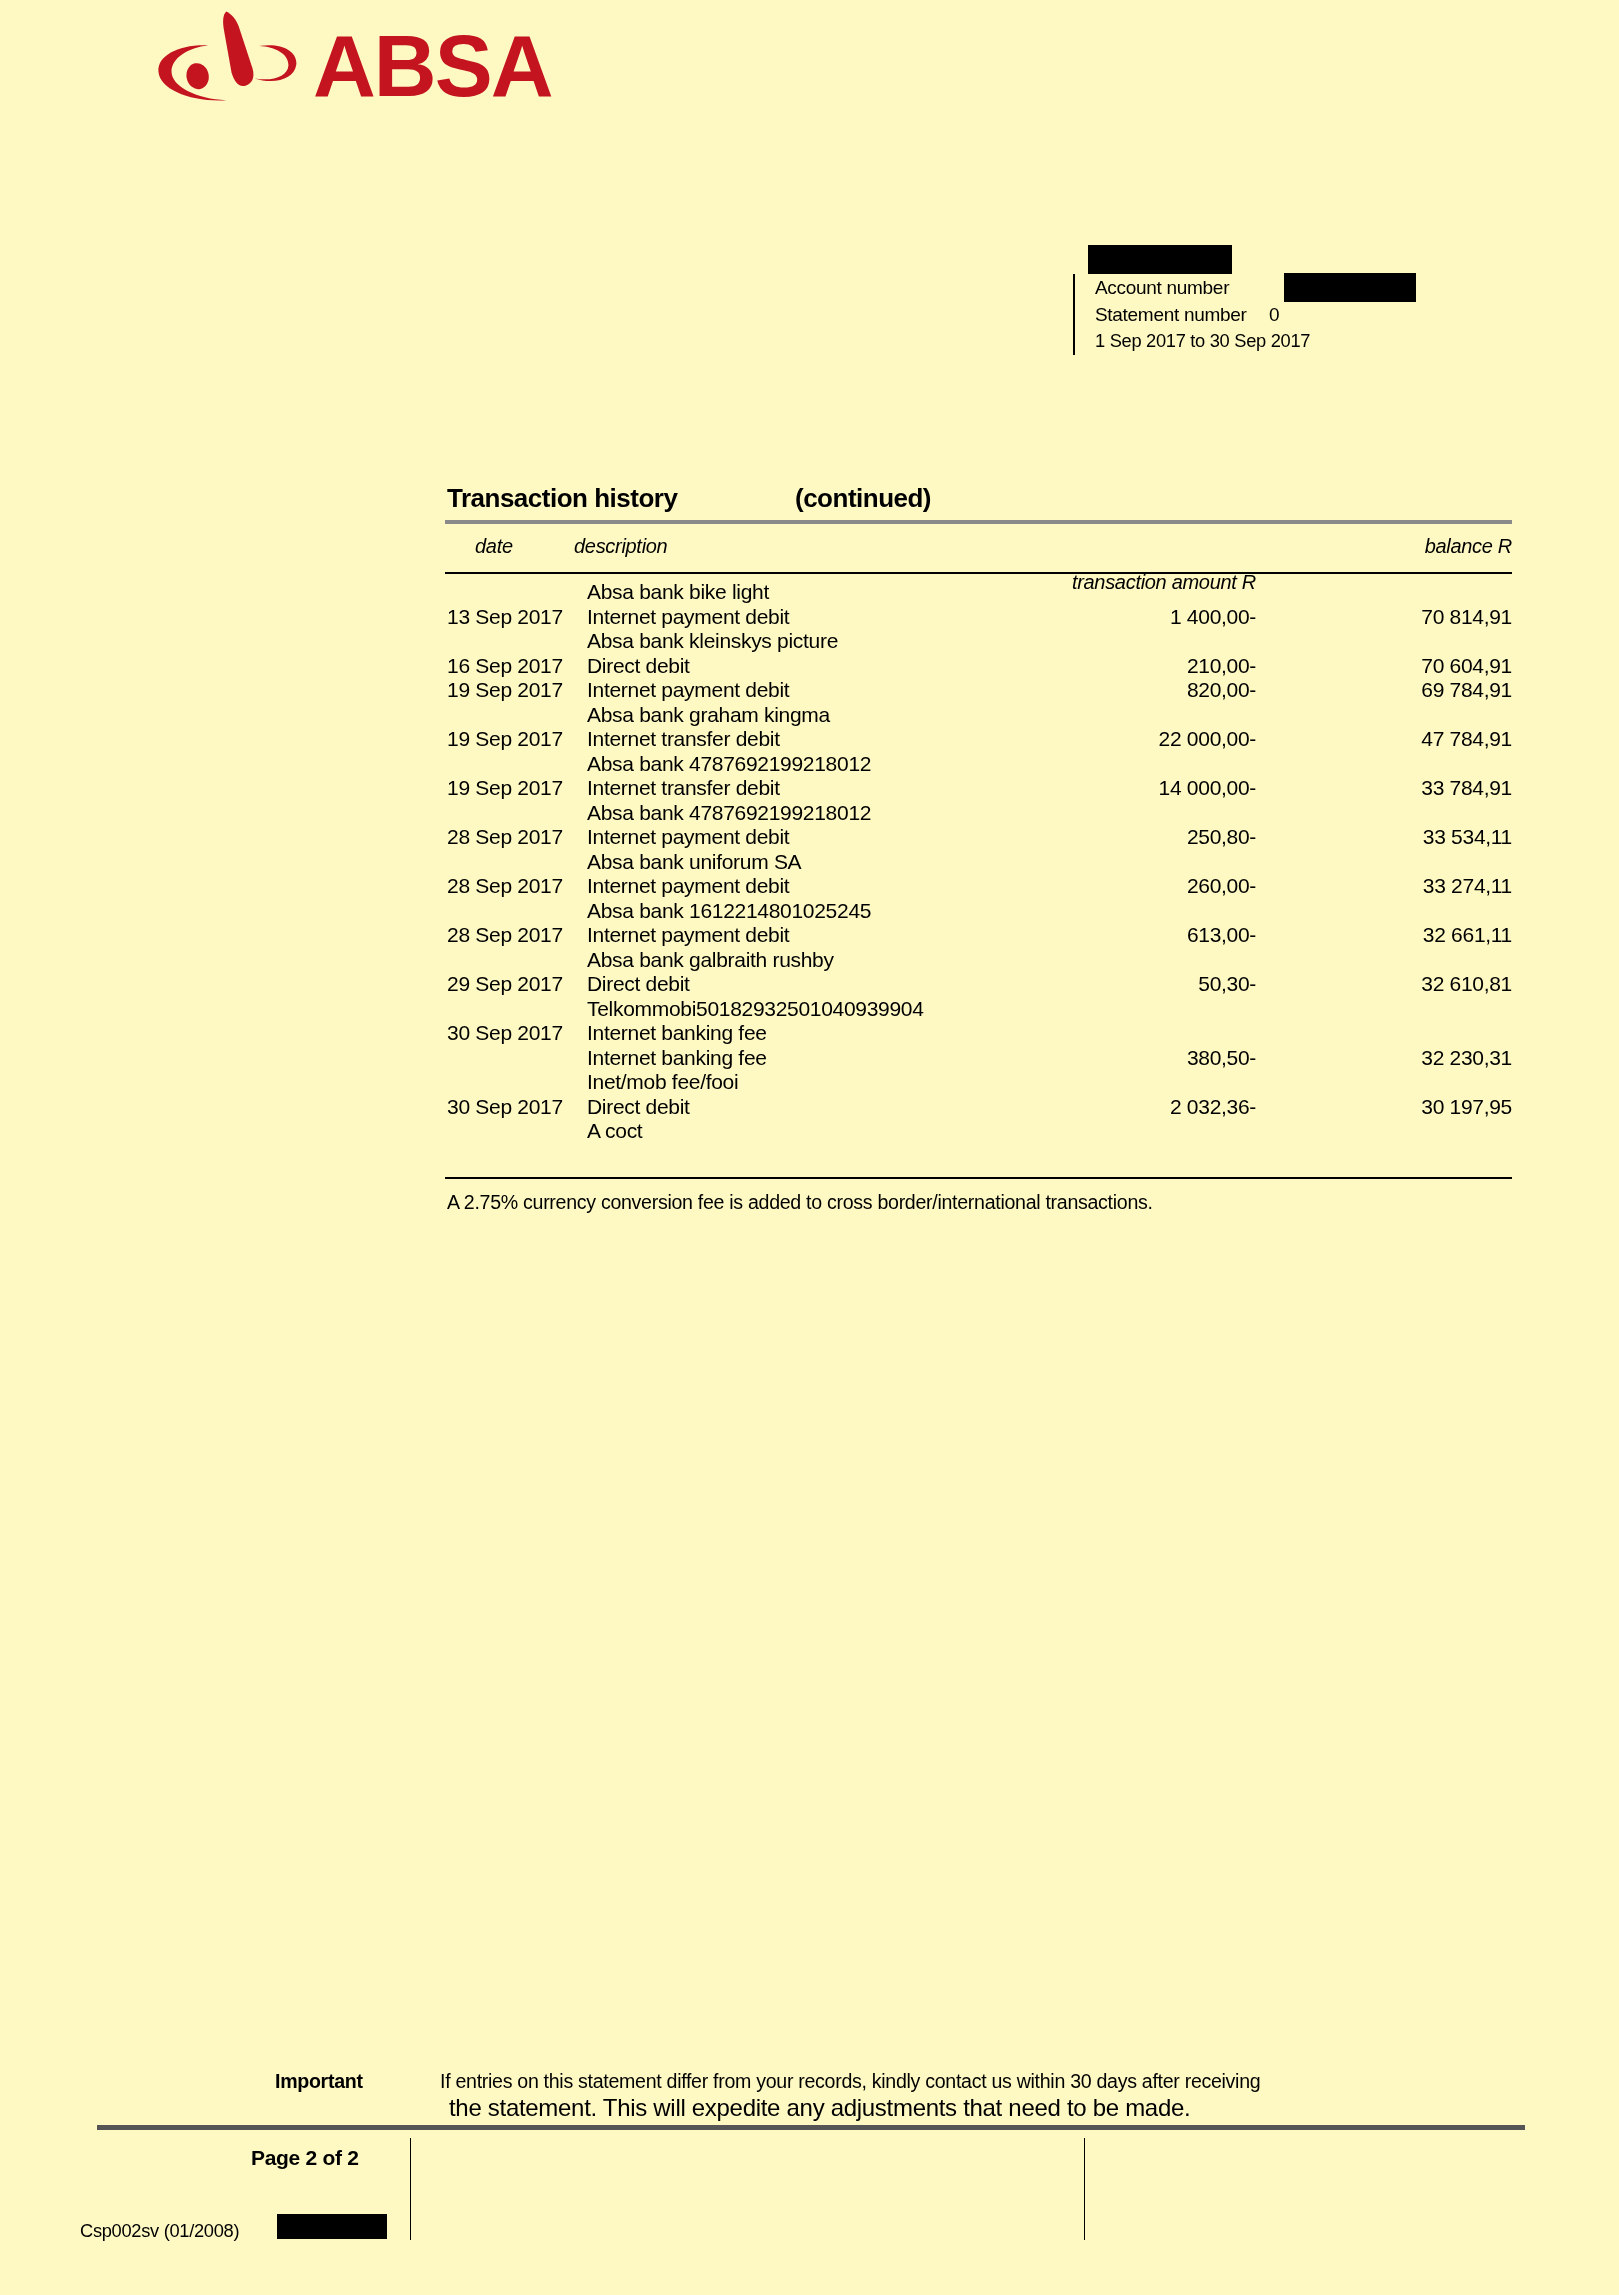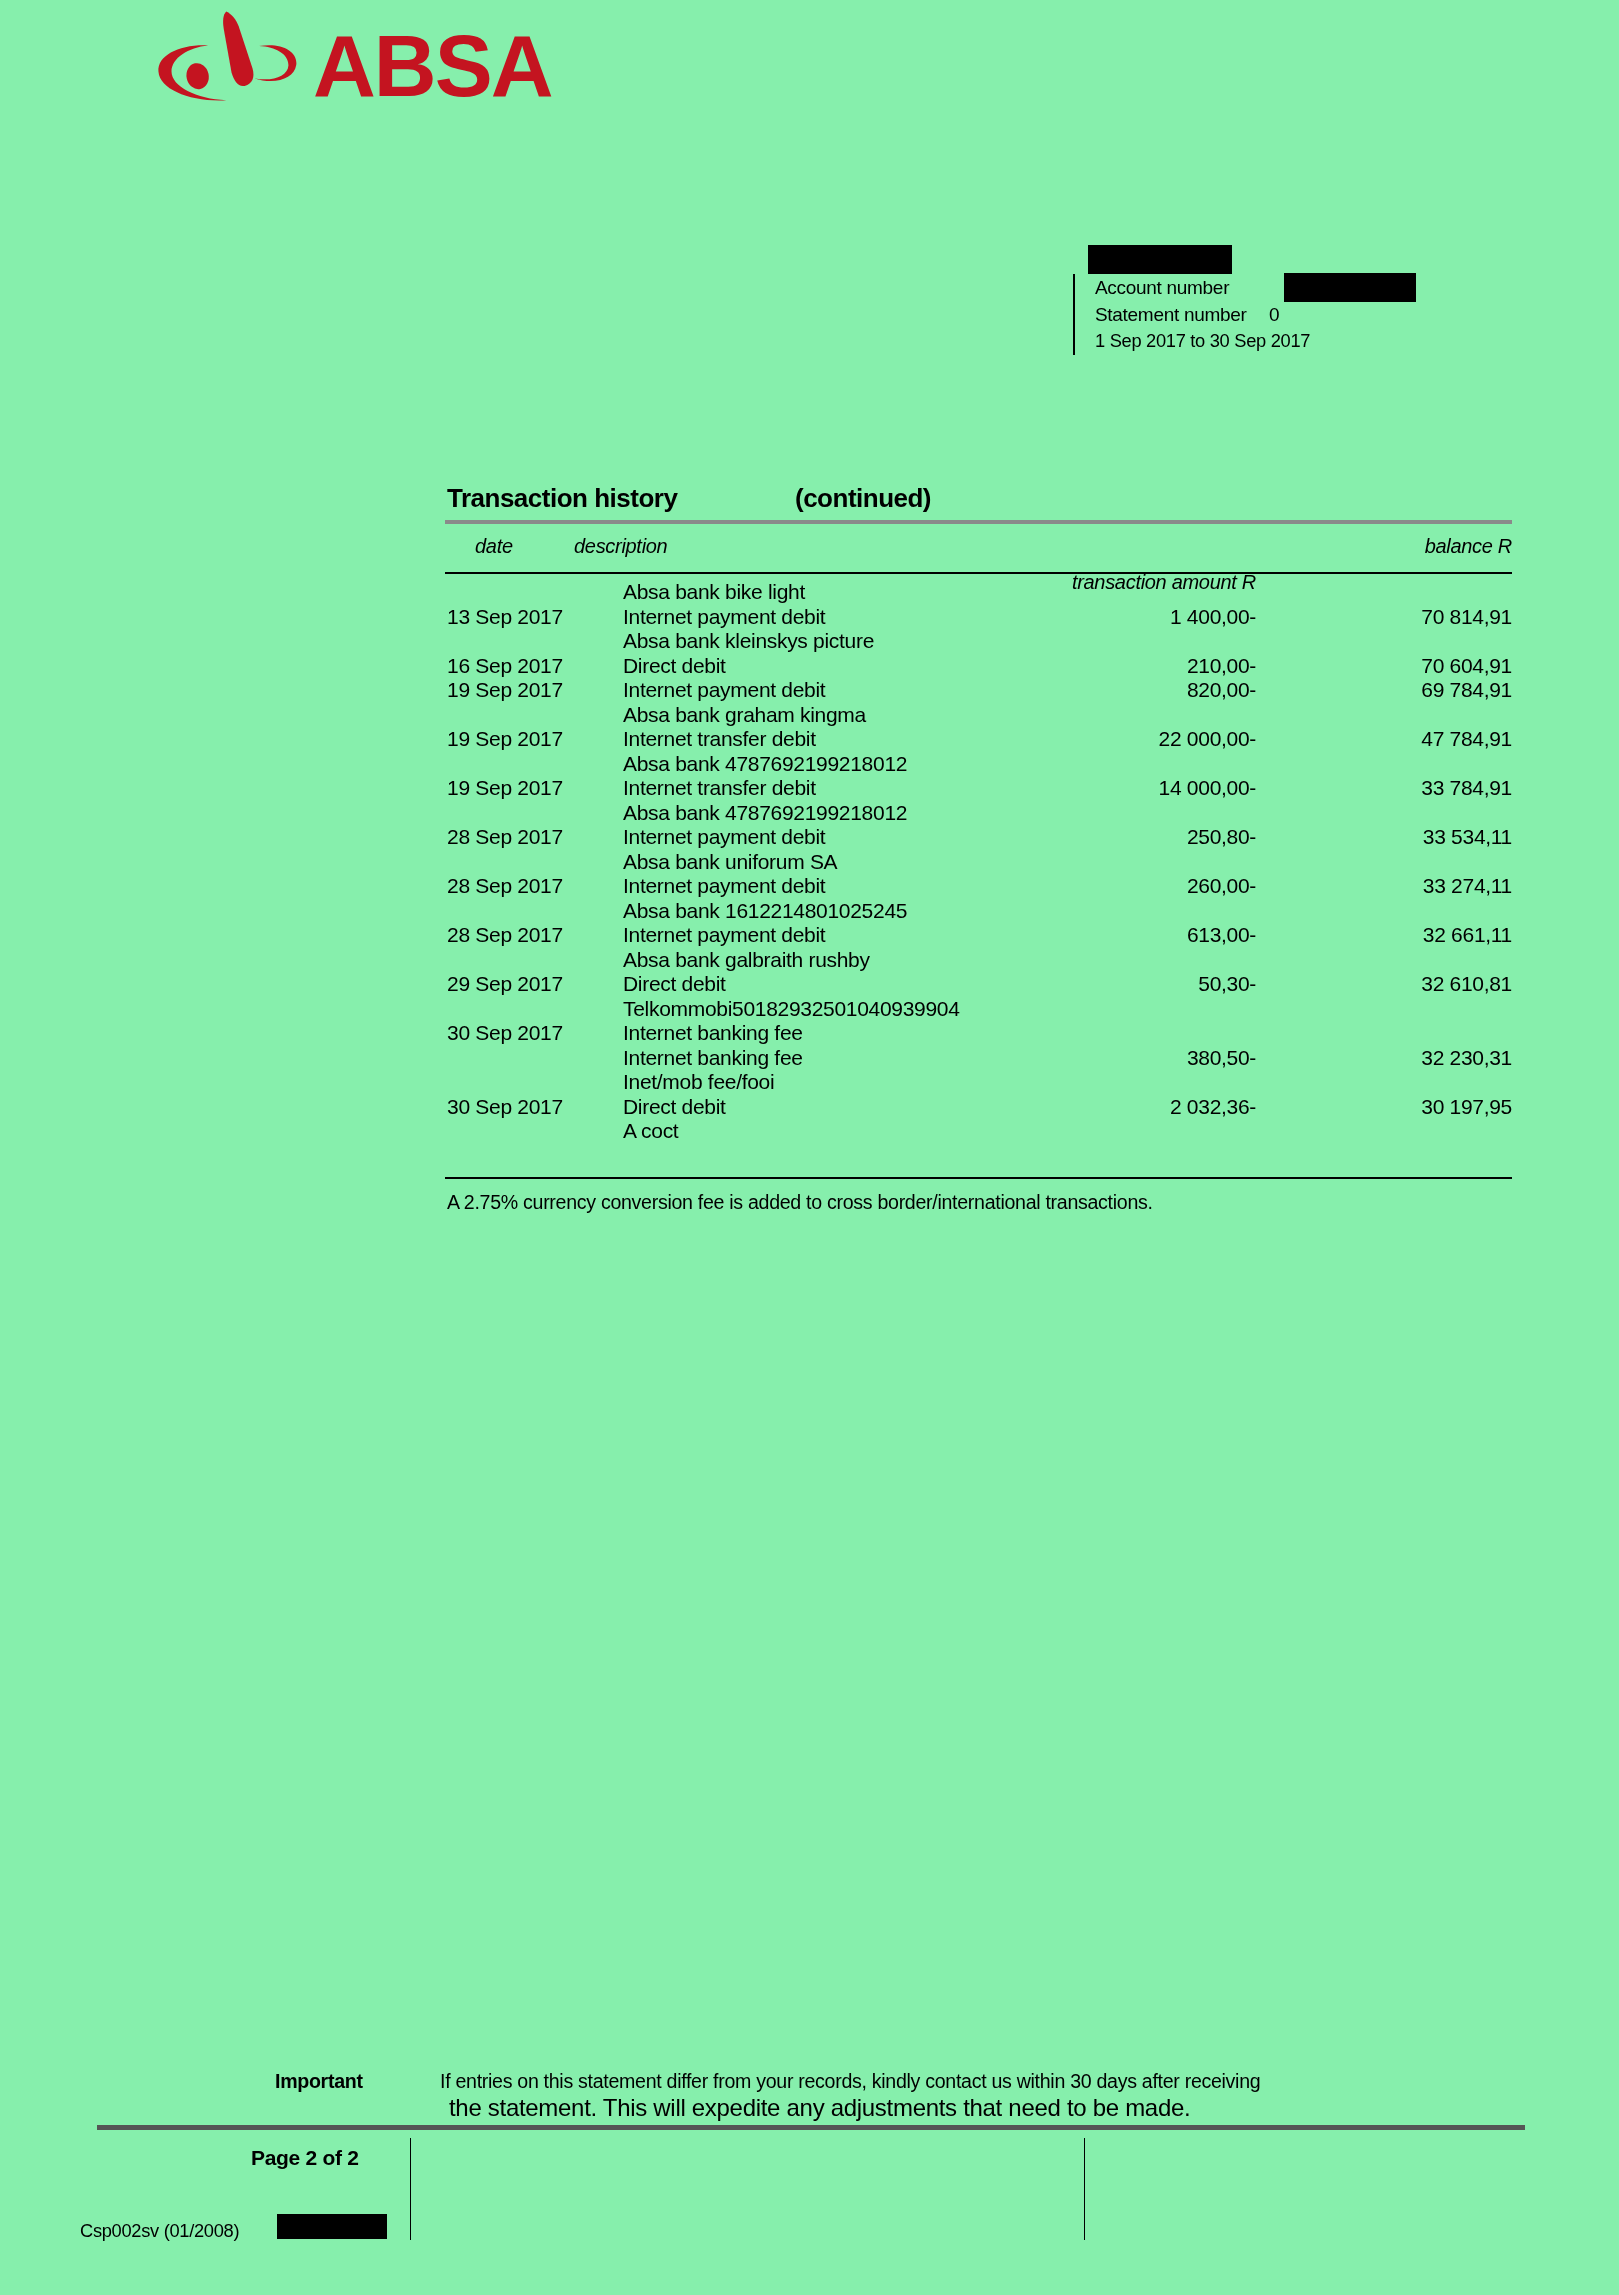--- a/index.html
+++ b/index.html
@@ -1,17 +1,17 @@
 <!DOCTYPE html>
 <html style="font-size:10.5px"><head>
 <meta charset="utf-8">
 <style>
   html,body{margin:0;padding:0;background:#e8e8e8;}
   .page{
-    position:relative;width:1620px;height:2295px;background:#86efac;
+    position:relative;width:1620px;height:2295px;background:#fef9c3;
     font-family:"Liberation Sans",sans-serif;color:#000;overflow:hidden;
     margin:0 auto;
   }
   .abs{position:absolute;white-space:nowrap;}
   .redaction{position:absolute;background:#000;}
   .hrule{position:absolute;background:#000;}
 
   
   .wordmark{
     position:absolute;left:313px;top:21.6px;font-size:87px;line-height:1;
@@ -34,21 +34,21 @@
   .col-head span{position:absolute;top:0;line-height:27.5px;}
   .ch-date{left:28px;}
   .ch-desc{left:127px;text-align:center;}
   .ch-amt{right:256px;margin-top:36px;}
   .ch-bal{right:0;}
 
   .rows-host{position:absolute;left:447px;top:580px;width:1065px;}
   .t-row{position:relative;height:24.5px;font-size:21px;letter-spacing:-0.3px;white-space:nowrap;}
   .t-row span{position:absolute;top:0;line-height:24.5px;}
   .c-date{left:0;}
-  .c-desc{left:140px;margin-left:36px;}
+  .c-desc{left:140px;}
   .c-amt{right:256px;}
   .c-bal{right:0;}
 
   .note{position:absolute;left:447px;top:1191px;font-size:19.6px;letter-spacing:-0.3px;}
 
   
   .imp-label{position:absolute;left:275px;top:2070px;font-size:19.6px;font-weight:bold;letter-spacing:-0.3px;}
   .imp-l1{position:absolute;left:440px;top:2070px;font-size:19.6px;letter-spacing:-0.3px;}
   .imp-l2{position:absolute;left:449px;top:2094px;font-size:24px;letter-spacing:-0.3px;}
 

